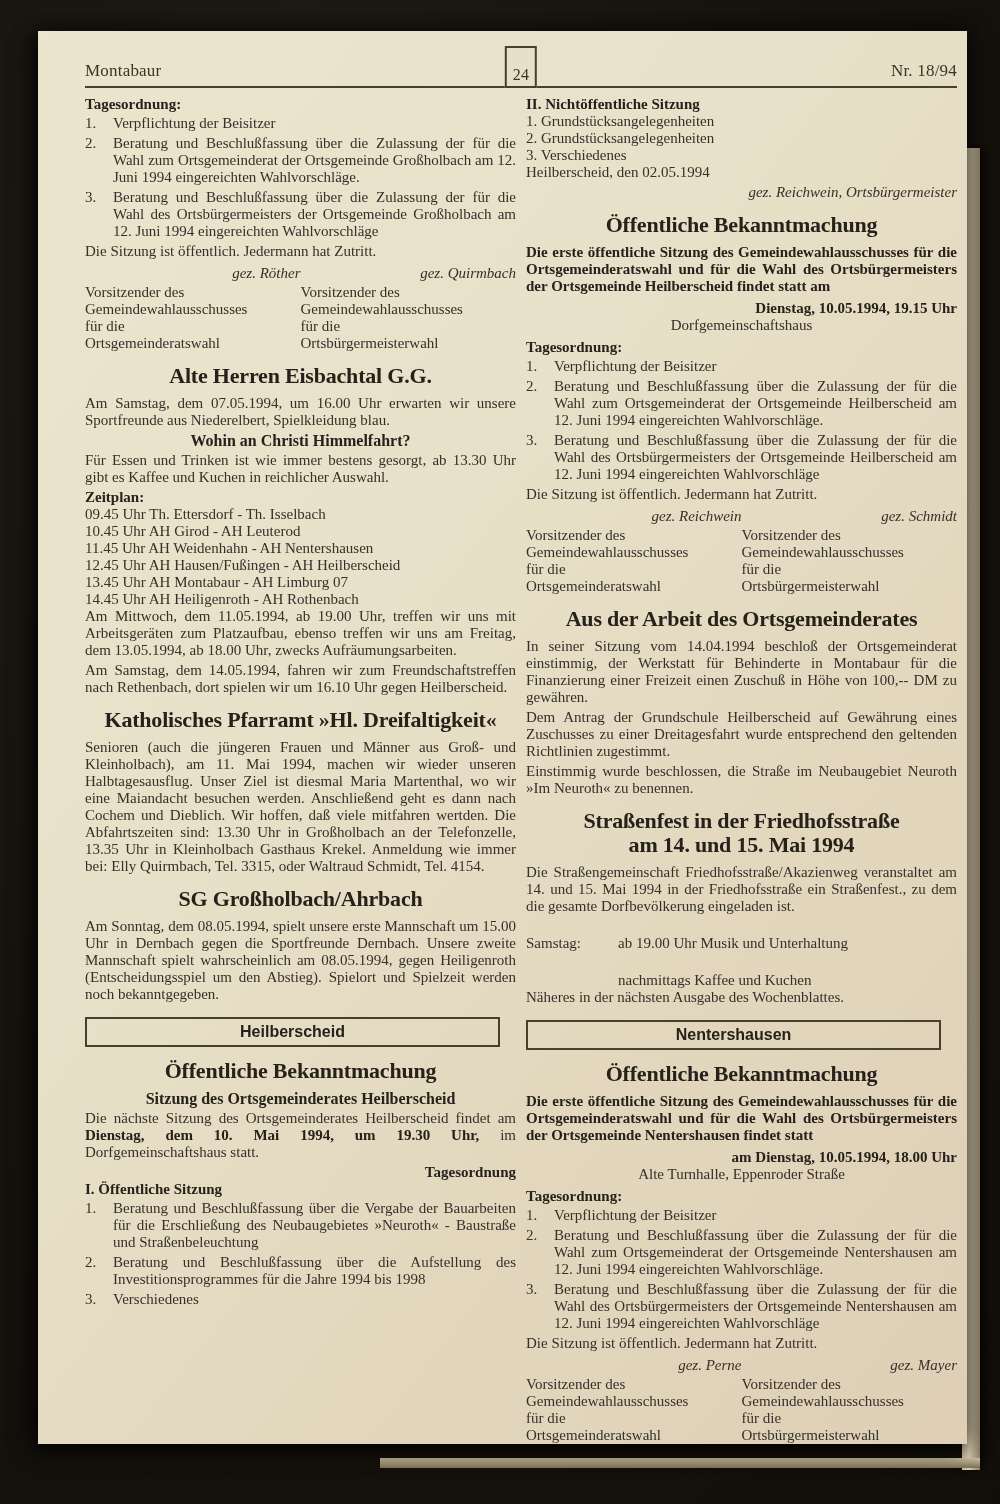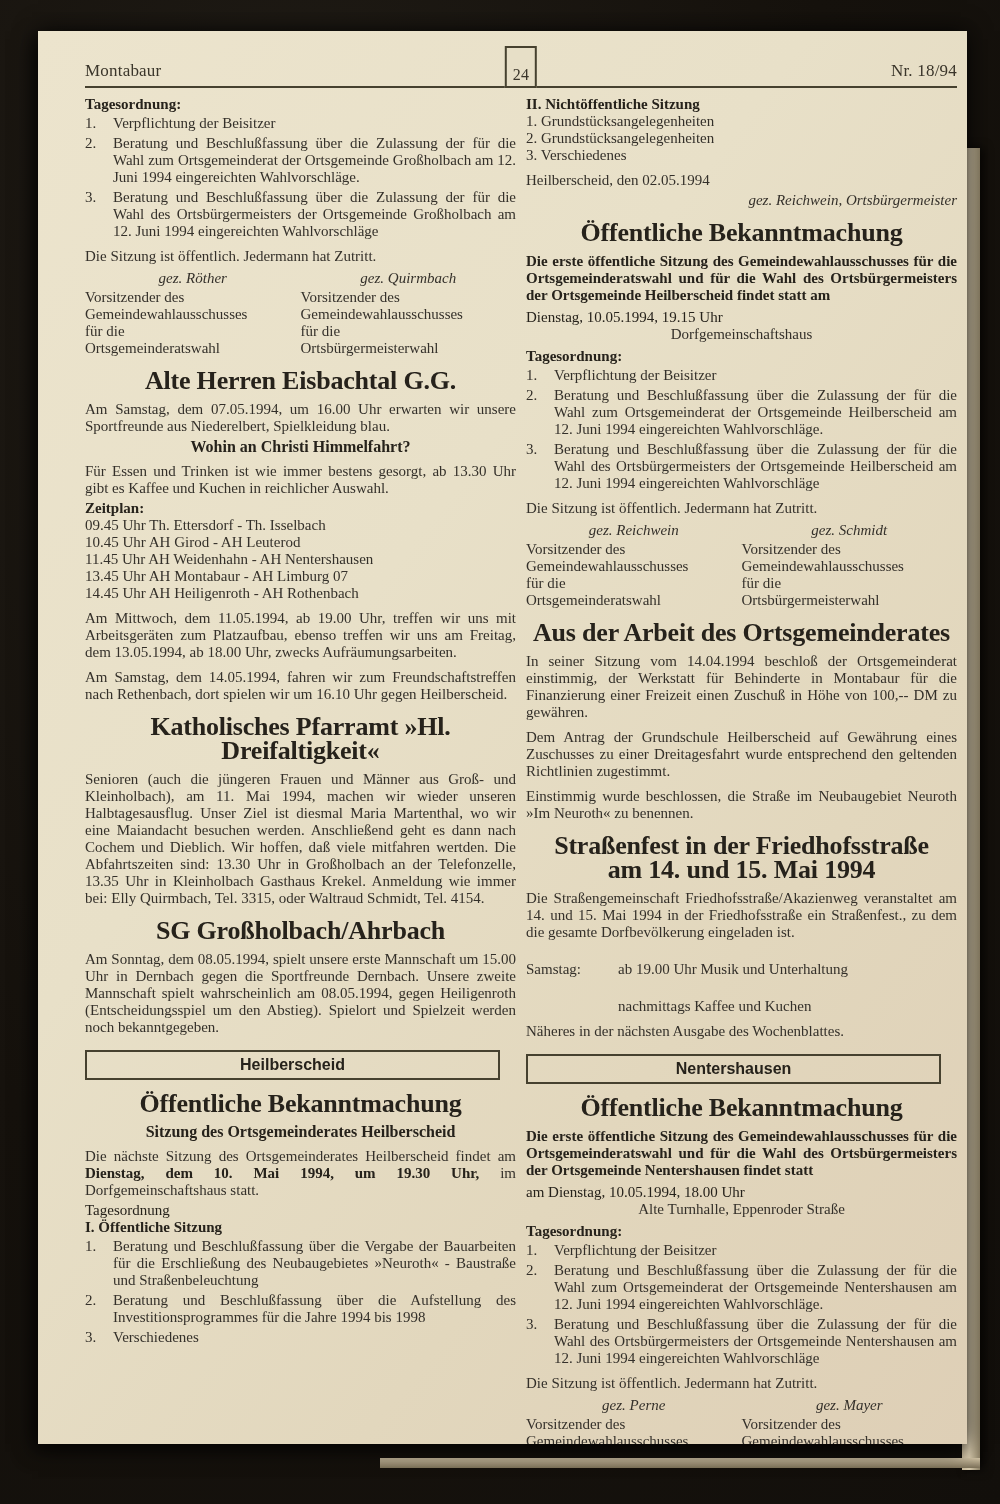--- a/index.html
+++ b/index.html
@@ -33,44 +33,44 @@
     font-size:17px;letter-spacing:.2px;color:#3a352a;
   }
   .page-number-box{
     position:absolute;left:50%;transform:translateX(-50%);bottom:-2px;
     border:2px solid #46412f;background:#e7dfc7;
     padding:16px 6px 1px 6px;font-size:16px;line-height:21px;
   }
   
   .cols{display:flex;gap:10px;}
   .col{flex:1;min-width:0;font-size:15px;line-height:17px;text-align:justify;}
-  .col p{margin:8px 0 3px 0;}
+  .col p{margin:0 0 3px 0;}
   .h1{
-    font-size:26px;line-height:24px;font-weight:bold;text-align:center;
+    font-size:22px;line-height:24px;font-weight:bold;text-align:center;
     margin:12px 0 7px 0;color:#26221b;letter-spacing:-.2px;
   }
   .h1.two-line{white-space:pre-line;}
   .h2{font-size:16px;font-weight:bold;text-align:center;margin:3px 0 3px 0;color:#26221b;}
   .lbl{font-weight:bold;text-align:left;color:#26221b;}
   .oitem{display:flex;margin:2px 0 3px 0;}
   .oitem .num{flex:0 0 28px;text-align:left;}
   .oitem .txt{flex:1;text-align:justify;}
   .plainline{text-align:left;}
   .sig-row{display:flex;font-style:italic;margin:5px 0 2px 0;}
-  .sig-row>div{flex:1;text-align:center;}
+  .sig-row>div{flex:1;text-align:right;}
   .roles-row{display:flex;margin:1px 0 8px 0;}
   .roles-row>div{flex:1;white-space:pre-line;text-align:left;}
   .region-box{
     border:2px solid #46412f;text-align:center;
     font-family:"Liberation Sans", sans-serif;font-weight:bold;font-size:16px;
     padding:4px 0 5px 0;margin:14px 16px 4px 0;color:#26221b;
   }
   .bold-para{font-weight:bold;color:#26221b;}
   .center-line{text-align:center;}
-  .center-bold{text-align:left;font-weight:normal;color:#26221b;}
+  .center-bold{text-align:right;font-weight:bold;color:#26221b;}
   .right-italic{text-align:right;font-style:italic;}
   .fest-row{display:flex;text-align:left;margin-top:20px;}
   .fest-row .flabel{flex:0 0 92px;}
   .fest-row .ftxt{flex:1;text-align:left;}
   .schedule div{text-align:left;}
   .sp-top{margin-top:5px;}
 </style>
 </head>
 <body>
 
@@ -125,20 +125,21 @@
           <div>
             <div class="h1">Alte Herren Eisbachtal G.G.</div>
             <p>Am Samstag, dem 07.05.1994, um 16.00 Uhr erwarten wir unsere Sportfreunde aus Niederelbert, Spielkleidung blau.</p>
             <div class="h2">Wohin an Christi Himmelfahrt?</div>
             <p>Für Essen und Trinken ist wie immer bestens gesorgt, ab 13.30 Uhr gibt es Kaffee und Kuchen in reichlicher Auswahl.</p>
             <div class="lbl">Zeitplan:</div>
             <div class="schedule">
               <div>09.45 Uhr Th. Ettersdorf - Th. Isselbach</div>
               <div>10.45 Uhr AH Girod - AH Leuterod</div>
               <div>11.45 Uhr AH Weidenhahn - AH Nentershausen</div>
+              <div>12.45 Uhr AH Hausen/Fußingen - AH Heilberscheid</div>
               <div>13.45 Uhr AH Montabaur - AH Limburg 07</div>
               <div>14.45 Uhr AH Heiligenroth - AH Rothenbach</div>
             </div>
             <p>Am Mittwoch, dem 11.05.1994, ab 19.00 Uhr, treffen wir uns mit Arbeitsgeräten zum Platzaufbau, ebenso treffen wir uns am Freitag, dem 13.05.1994, ab 18.00 Uhr, zwecks Aufräumungsarbeiten.</p>
             <p>Am Samstag, dem 14.05.1994, fahren wir zum Freundschaftstreffen nach Rethenbach, dort spielen wir um 16.10 Uhr gegen Heilberscheid.</p>
           </div>
 
           <div>
             <div class="h1">Katholisches Pfarramt »Hl. Dreifaltigkeit«</div>
             <p>Senioren (auch die jüngeren Frauen und Männer aus Groß- und Kleinholbach), am 11. Mai 1994, machen wir wieder unseren Halbtagesausflug. Unser Ziel ist diesmal Maria Martenthal, wo wir eine Maiandacht besuchen werden. Anschließend geht es dann nach Cochem und Dieblich. Wir hoffen, daß viele mitfahren wertden. Die Abfahrtszeiten sind: 13.30 Uhr in Großholbach an der Telefonzelle, 13.35 Uhr in Kleinholbach Gasthaus Krekel. Anmeldung wie immer bei: Elly Quirmbach, Tel. 3315, oder Waltraud Schmidt, Tel. 4154.</p>

